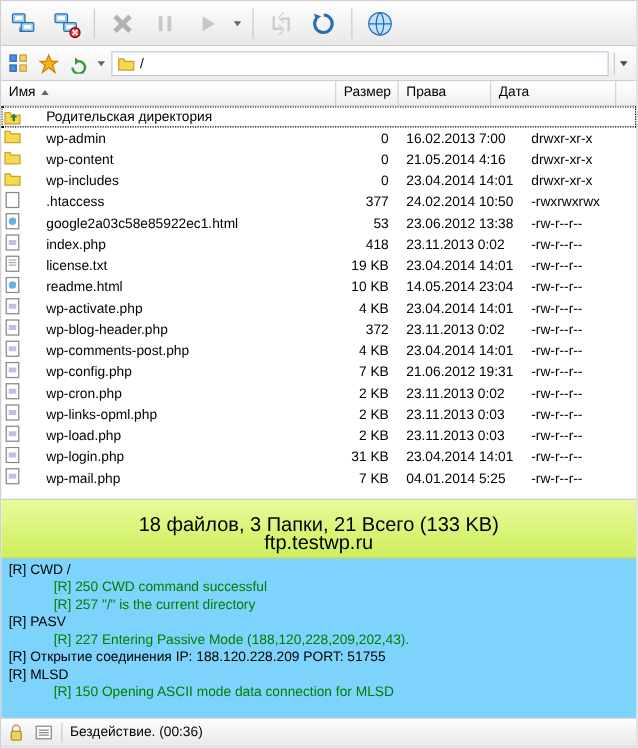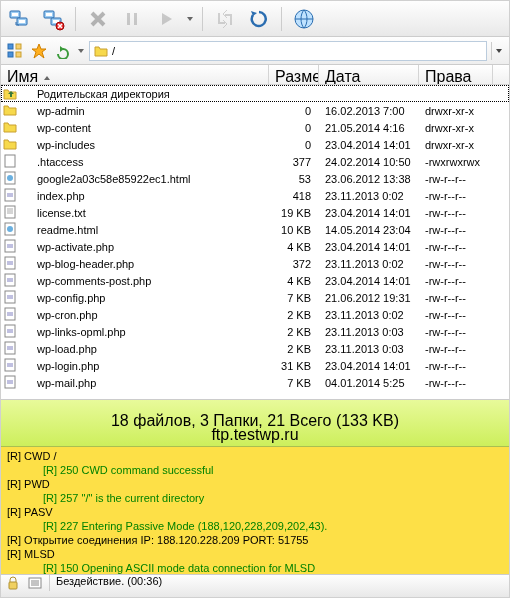--- a/index.html
+++ b/index.html
@@ -8,42 +8,42 @@
   .toolbar1 { height: 36px; background: linear-gradient(#fefefe,#e8e8e8); border-bottom: 1px solid #ccc; display: flex; align-items: center; padding: 2px 4px; gap: 6px;}
   .toolbar1 .btn { width: 28px; height: 28px; display: flex; align-items: center; justify-content: center; border-radius:2px; }
   .sep { width:1px; height:24px; background:#ccc; margin:0 2px;}
   
   .toolbar2 { height: 28px; background: linear-gradient(#fefefe,#eee); border-bottom: 1px solid #ccc; display:flex; align-items:center; padding:2px 4px; gap:4px;}
   .toolbar2 .btn { width:20px; height:20px; display:flex; align-items:center; justify-content:center;}
   .path-box { flex:1; height:20px; border:1px solid #bcd; background:#fff; display:flex; align-items:center; padding:0 4px; gap:4px;}
   .dropdown-arrow { width:14px; height:18px; border-left:1px solid #ccc; display:flex; align-items:center; justify-content:center;}
   
   .header-row { display:flex; background:linear-gradient(#fff,#f0f0f0); border-bottom:1px solid #d4d4d4; height:20px; }
-  .header-row .col { border-right:1px solid #d4d4d4; padding:3px 6px; font-size:16px; color:#000; overflow:hidden; white-space:nowrap;}
+  .header-row .col { border-right:1px solid #d4d4d4; padding:3px 6px; font-size:11px; color:#000; overflow:hidden; white-space:nowrap;}
   .col-name { flex:0 0 268px; }
   .col-size { flex:0 0 50px; text-align:right; padding-right:8px;}
   .col-date { flex:0 0 100px; }
   .col-perm { flex:0 0 74px; }
   
   .file-list { flex:1; overflow-y:auto; overflow-x:hidden; border-bottom:1px solid #ccc;}
   .row { display:flex; height:17px; align-items:center;}
   .row.sel { background:#fff; outline:1px dotted #000; outline-offset:-1px;}
   .cell { overflow:hidden; white-space:nowrap; padding:0 6px; font-size:11px;}
   .cell.name { flex:0 0 268px; display:flex; align-items:center; gap:20px; padding-left:2px;}
   .cell.size { flex:0 0 50px; text-align:right; padding-right:8px;}
   .cell.date { flex:0 0 100px;}
   .cell.perm { flex:0 0 74px;}
   
   .summary { background:linear-gradient(#e8fa9a,#cdef5c); text-align:center; padding:14px 0 4px; font-size:16px; border-bottom:1px solid #aac050; line-height:14px;}
   
-  .log { flex:0 0 128px; overflow:auto; background:#fde047; padding:2px 6px; font-size:11px; line-height:14px; border-bottom:1px solid #ccc;}
+  .log { flex:0 0 128px; overflow:auto; background:#7dd3fc; padding:2px 6px; font-size:11px; line-height:14px; border-bottom:1px solid #ccc;}
   .log .r-white { color:#000;}
   .log .r-green { color:#008000;padding-left:36px;}
   
-  .status { height:22px; background:linear-gradient(#fefefe,#e8e8e8); display:flex; padding:0 4px; gap:6px; font-size:11px;}
+  .status { height:22px; background:linear-gradient(#fefefe,#e8e8e8); display:flex; align-items:center; padding:0 4px; gap:6px; font-size:11px;}
   .status-sep { width:1px; height:16px; background:#ccc;}
   
   .ico { display:inline-block; vertical-align:middle;}
   .disabled { opacity:0.4; filter:grayscale(0.3);}
 </style>
 </head>
 <body>
 
 <div class="toolbar1">
   <div class="btn">
@@ -143,22 +143,22 @@
         <path d="M1 2 L7 2 L4 6 Z" fill="#444"></path>
       </svg>
   </div>
 </div>
 
 <div class="header-row">
   <div class="col col-name"><span>Имя</span> <svg width="8" height="8" style="vertical-align:middle">
         <path d="M1 6 L7 6 L4 2 Z" fill="#666"></path>
       </svg></div>
   <div class="col col-size">Размер</div>
+  <div class="col col-perm">Права</div>
   <div class="col col-date">Дата</div>
-  <div class="col col-perm">Права</div>
   <div style="flex:1;border-right:none;" class="col"></div>
 </div>
 
 <div class="file-list">
   <div class="row sel">
     <div class="cell name">
       <svg width="14" height="14">
           <path d="M1 3 L5 3 L6 5 L13 5 L13 12 L1 12 Z" fill="#f7d94c" stroke="#c9a030"></path>
           <path d="M7 10 L7 7 L5 7 L8 4 L11 7 L9 7 L9 10 Z" fill="#3a7a3a"></path>
         </svg>
@@ -375,21 +375,20 @@
 </div>
 
 <div class="summary">
   <div>18 файлов, 3 Папки, 21 Всего (133 KB)</div>
   <div>ftp.testwp.ru</div>
 </div>
 
 <div class="log" id="log">
     <div class="r-white">[R] CWD /</div>
     <div class="r-green">[R] 250 CWD command successful</div>
-    <div class="r-white">[R] PWD</div>
     <div class="r-green">[R] 257 "/" is the current directory</div>
     <div class="r-white">[R] PASV</div>
     <div class="r-green">[R] 227 Entering Passive Mode (188,120,228,209,202,43).</div>
     <div class="r-white">[R] Открытие соединения IP: 188.120.228.209 PORT: 51755</div>
     <div class="r-white">[R] MLSD</div>
     <div class="r-green">[R] 150 Opening ASCII mode data connection for MLSD</div>
   </div>
 
 <div class="status">
   <svg width="16" height="16">

